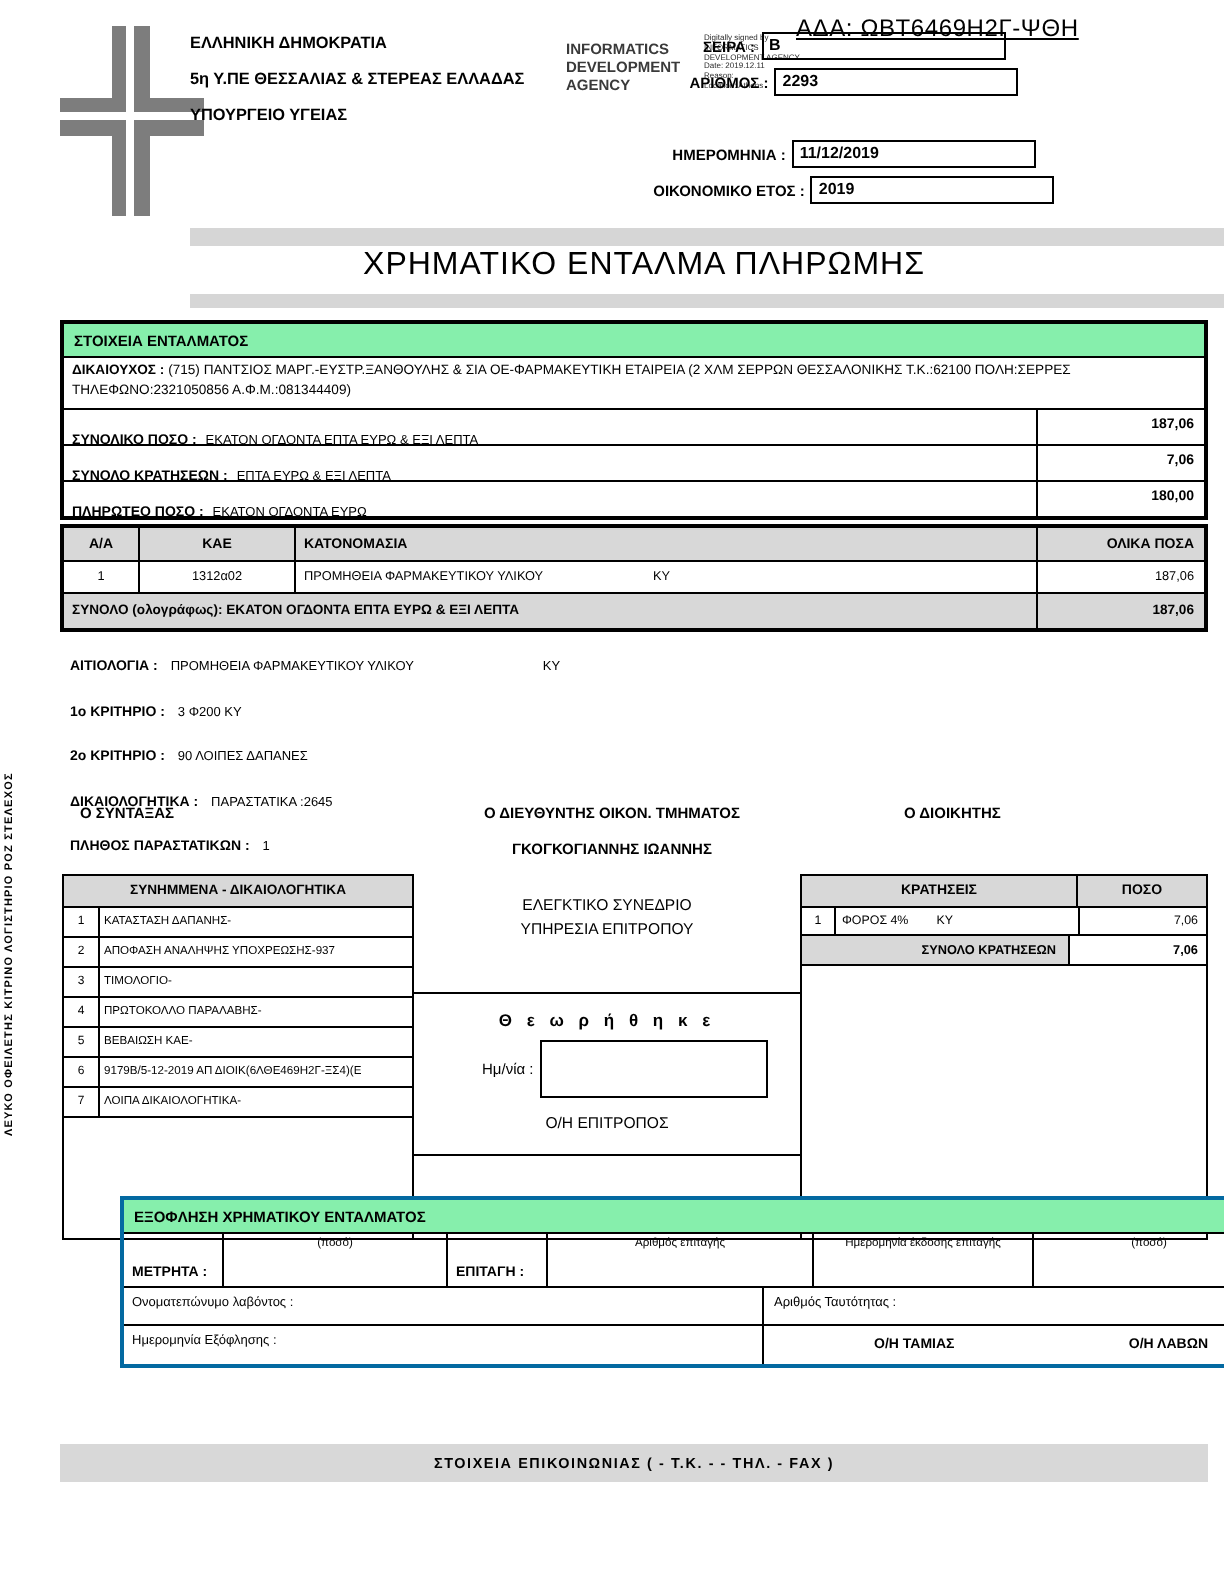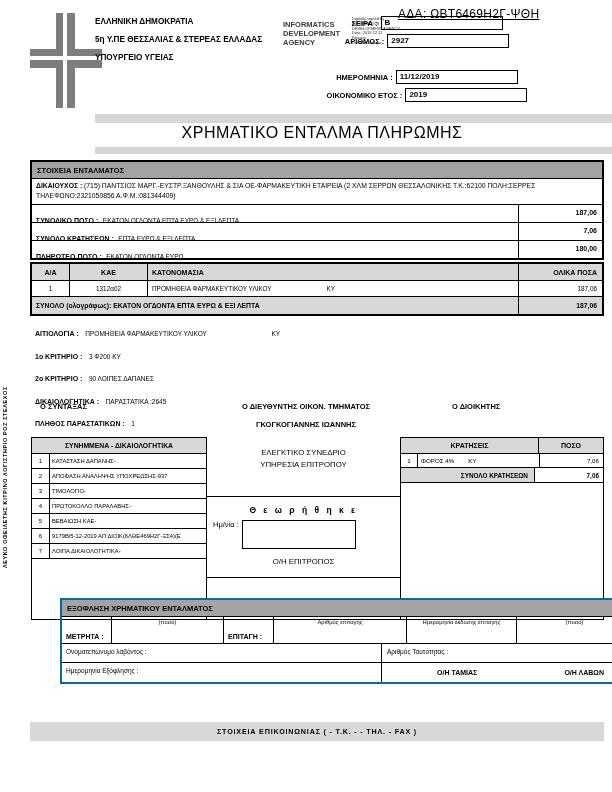--- a/index.html
+++ b/index.html
@@ -35,21 +35,21 @@
     font-size:8px;font-weight:bold;padding:1px 0 0 3px;}
   .hf1{top:16px;} .hf2{top:34px;} .hf3{top:52px;} .hf4{top:70px;} .hf5{top:88px;}
 
   .band{position:absolute;left:95px;width:517px;background:#d6d6d6;}
   .band1{top:114px;height:9px;} .band2{top:147px;height:7px;}
   .doc-title{position:absolute;left:0;top:124px;width:612px;text-align:center;
     font-size:16px;letter-spacing:0.5px;padding-left:16px;}
 
   
   .box1{position:absolute;left:30px;top:160px;width:574px;border:2px solid #000;box-sizing:border-box;}
-  .sec-h{background:#a3a3a3;font-size:7.5px;font-weight:bold;padding:4px 5px 3px;border-bottom:1px solid #000;}
+  .sec-h{background:#86efac;font-size:7.5px;font-weight:bold;padding:4px 5px 3px;border-bottom:1px solid #000;}
   .benef{padding:2px 4px 3px;font-size:6.8px;line-height:1.45;border-bottom:1px solid #000;}
   .benef .lbl{font-weight:bold;}
   .arow{display:flex;border-bottom:1px solid #000;height:17px;}
   .arow:last-child{border-bottom:none;}
   .arow-l{flex:1;padding:4px 4px 0;}
   .arow-l .lbl{font-weight:bold;font-size:7px;}
   .arow-l .txt{font-size:6.5px;}
   .arow-amt{width:84px;border-left:1px solid #000;box-sizing:border-box;text-align:right;
     padding:4px 5px 0;font-size:7px;font-weight:bold;}
 
@@ -87,21 +87,21 @@
     display:flex;align-items:center;justify-content:center;}
   .atr{display:flex;border-bottom:1px solid #000;height:14px;}
   .atr-num{width:18px;border-right:1px solid #000;display:flex;align-items:center;justify-content:center;
     font-size:6px;box-sizing:border-box;}
   .atr-text{flex:1;display:flex;align-items:center;padding-left:2px;font-size:5.8px;
     white-space:nowrap;overflow:hidden;}
   .colB{position:absolute;left:176px;top:0;width:193px;height:183px;border-bottom:1px solid #000;box-sizing:border-box;}
   .court-top{height:60px;border-bottom:1px solid #000;text-align:center;font-size:7.8px;
     padding-top:10px;line-height:1.6;box-sizing:border-box;}
   .theor{text-align:center;font-weight:bold;font-size:8.5px;letter-spacing:2.5px;margin-top:8px;}
-  .date-row{display:flex;align-items:flex-start;margin-top:5px;padding-left:6px;font-size:7.5px;}
+  .date-row{display:flex;align-items:center;margin-top:5px;padding-left:6px;font-size:7.5px;margin-left:28px;}
   .date-box{width:112px;height:27px;border:1px solid #000;margin-left:3px;}
   .epitr{text-align:center;font-size:7.8px;margin-top:8px;}
   .colB-hr{position:absolute;left:0;right:0;top:140px;border-top:1px solid #000;}
   .colC{position:absolute;left:369px;top:0;width:204px;height:183px;border:1px solid #000;box-sizing:border-box;}
   .d-h{display:flex;height:15px;background:#d8d8d8;font-weight:bold;font-size:7px;border-bottom:1px solid #000;}
   .d-h-left{flex:1;border-right:1px solid #000;display:flex;align-items:center;justify-content:center;box-sizing:border-box;}
   .d-h-amt{width:64px;display:flex;align-items:center;justify-content:center;}
   .d-r{display:flex;height:13px;font-size:6.2px;border-bottom:1px solid #000;}
   .d-num{width:17px;border-right:1px solid #000;display:flex;align-items:center;justify-content:center;box-sizing:border-box;}
   .d-text{flex:1;display:flex;align-items:center;padding-left:3px;}
@@ -163,21 +163,21 @@
 Reason:
 Location: Athens</div>
   <div class="ada">ΑΔΑ: ΩΒΤ6469Η2Γ-ΨΘΗ</div>
 
   <div class="hf hf1">
     <span class="hf-label">ΣΕΙΡΑ :</span>
     <span class="hf-box">Β</span>
   </div>
   <div class="hf hf2">
     <span class="hf-label">ΑΡΙΘΜΟΣ :</span>
-    <span class="hf-box">2927</span>
+    <span class="hf-box">2293</span>
   </div>
   <div class="hf hf4">
     <span class="hf-label">ΗΜΕΡΟΜΗΝΙΑ :</span>
     <span class="hf-box">11/12/2019</span>
   </div>
   <div class="hf hf5">
     <span class="hf-label">ΟΙΚΟΝΟΜΙΚΟ ΕΤΟΣ :</span>
     <span class="hf-box">2019</span>
   </div>
 

